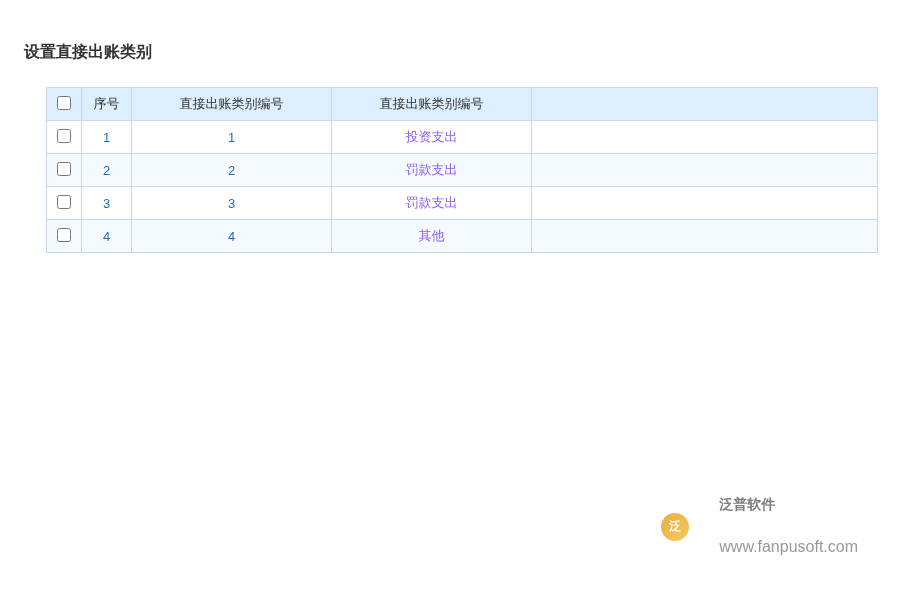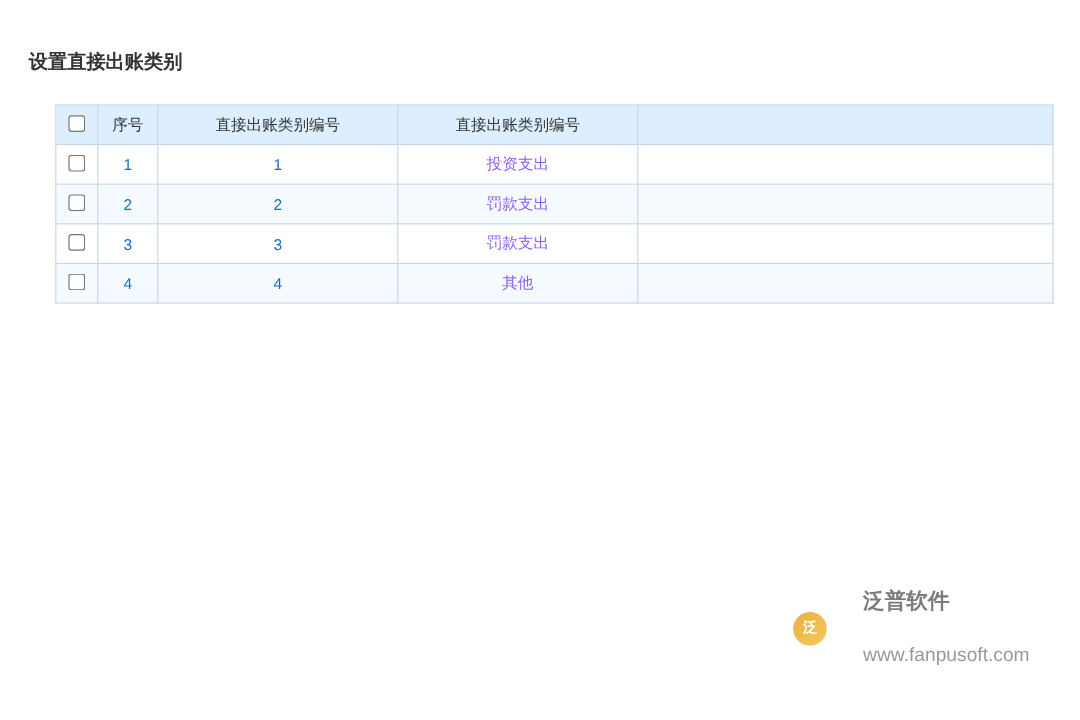--- a/index.html
+++ b/index.html
@@ -126,21 +126,21 @@
       flex-shrink: 0;
     }
 
     .watermark-text {
       display: flex;
       flex-direction: column;
       line-height: 1.3;
     }
 
     .watermark-text .brand {
-      font-size: 18px;
+      font-size: 14px;
       color: #666;
       font-weight: bold;
     }
 
     .watermark-text .url {
       font-size: 16px;
       color: #888;
     }
   </style>
 </head>

